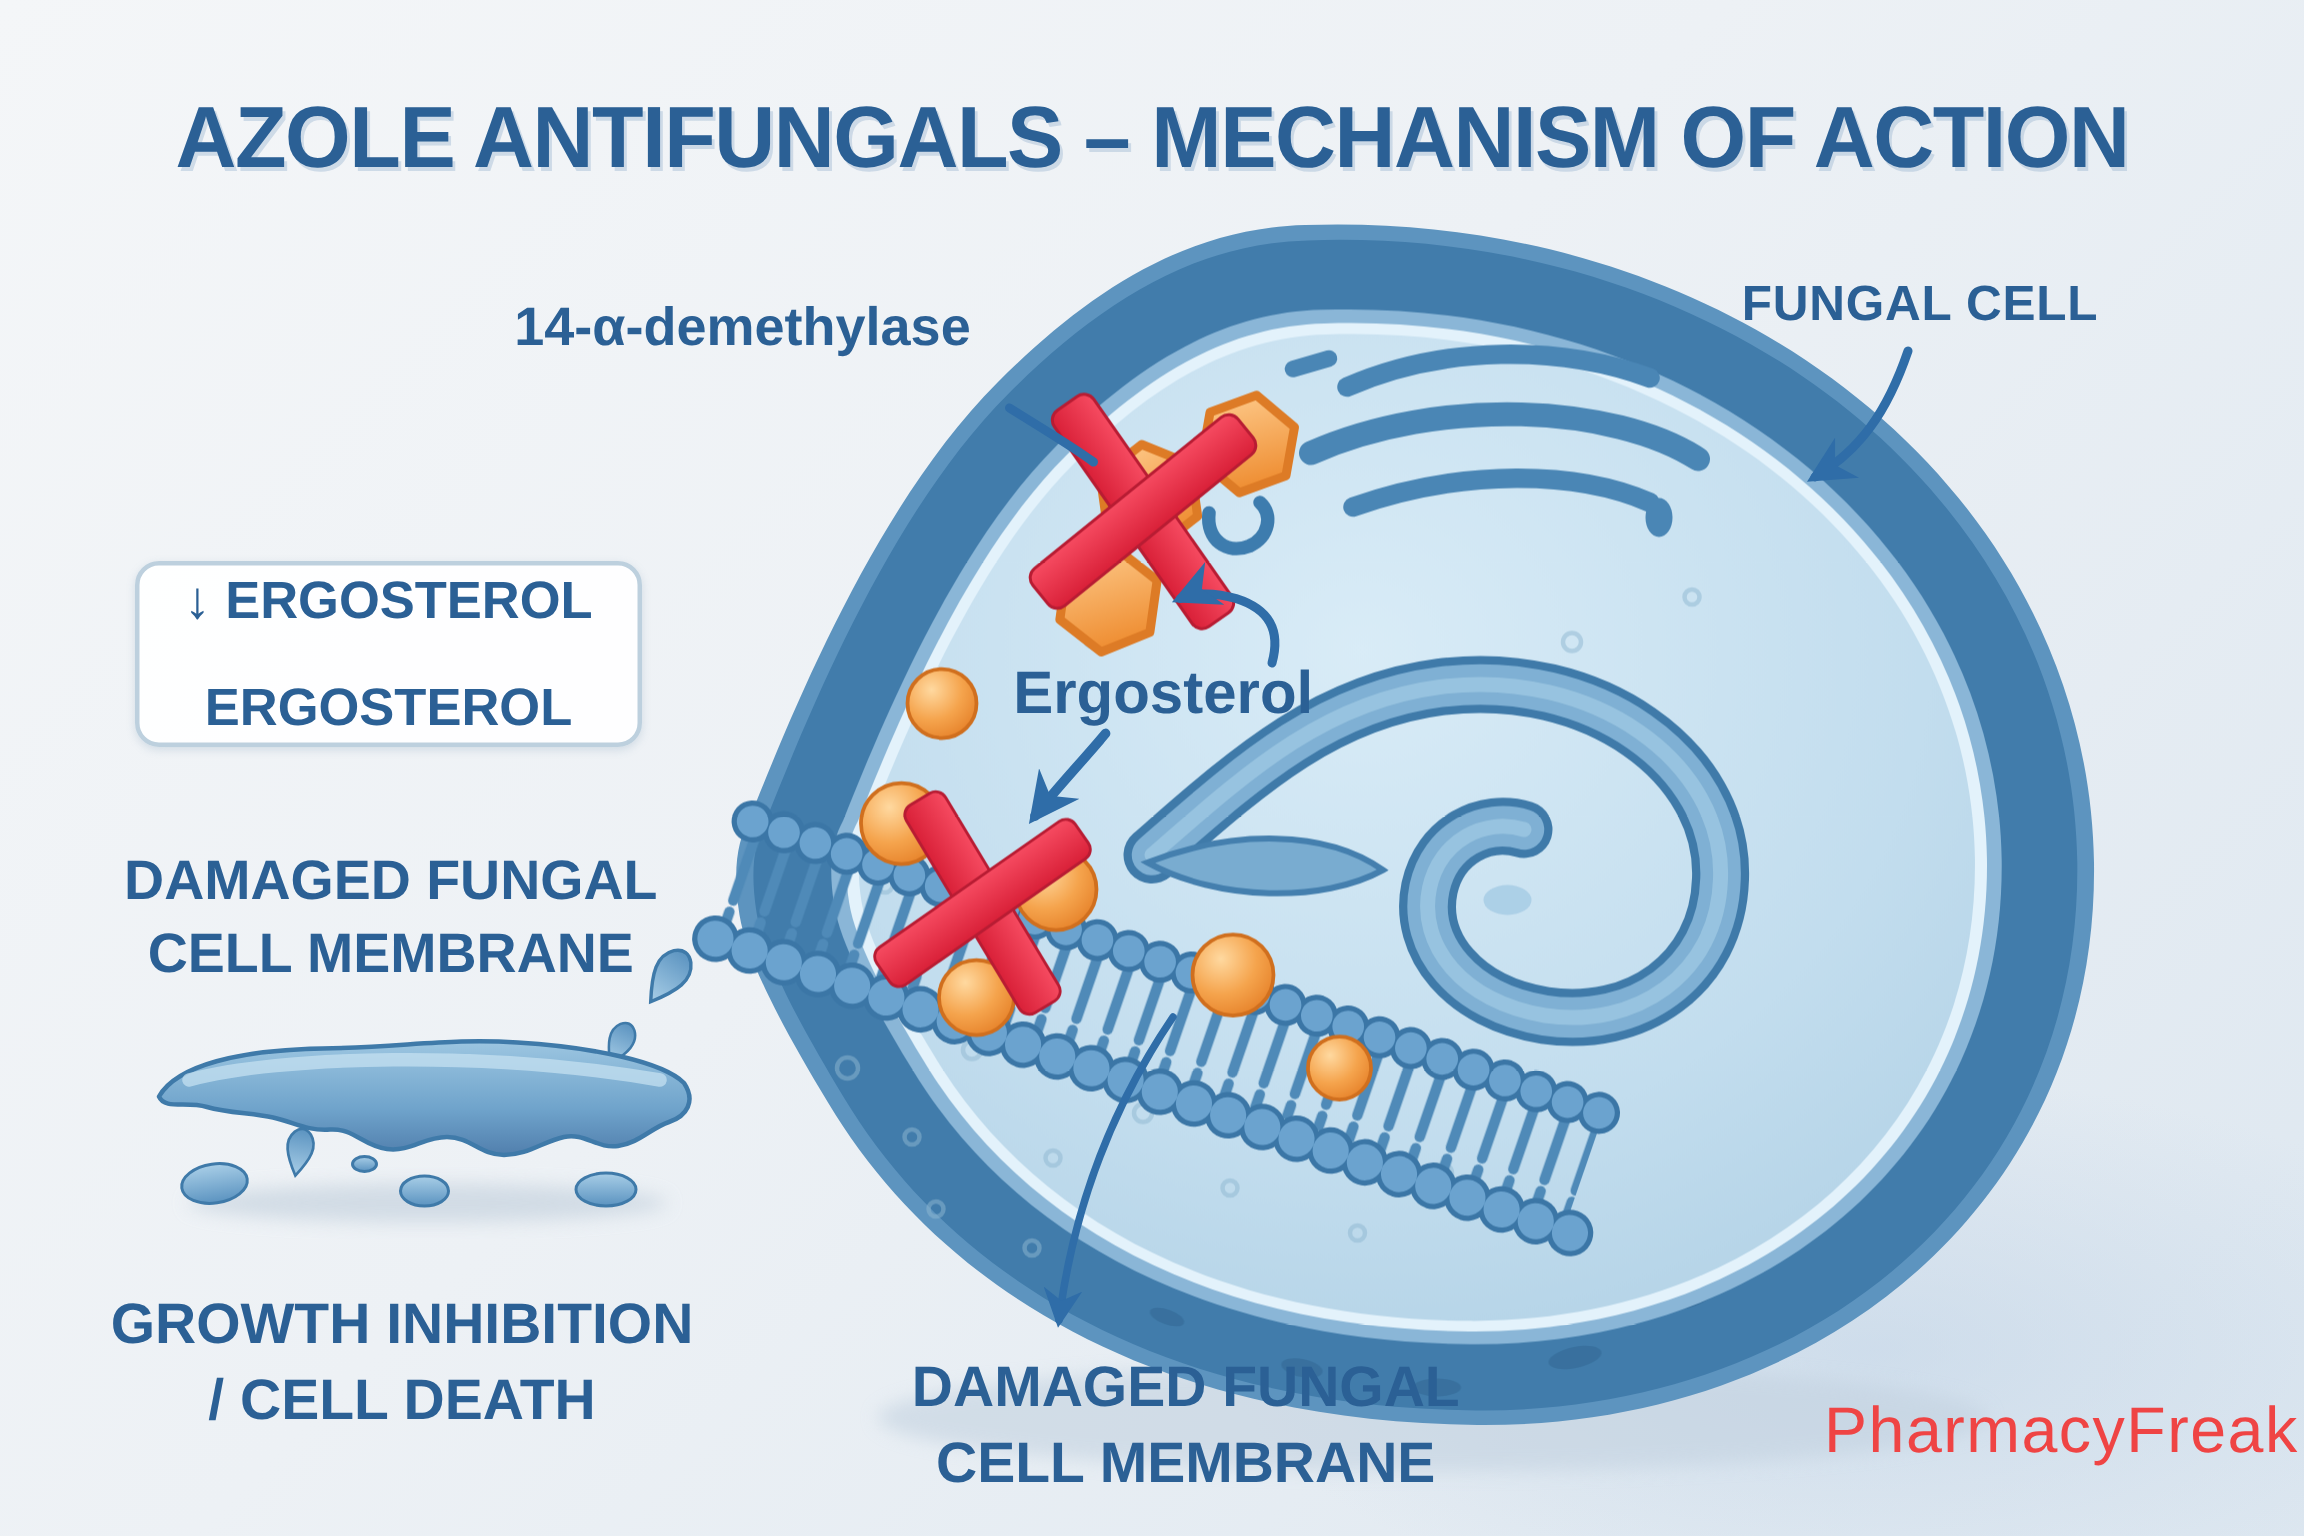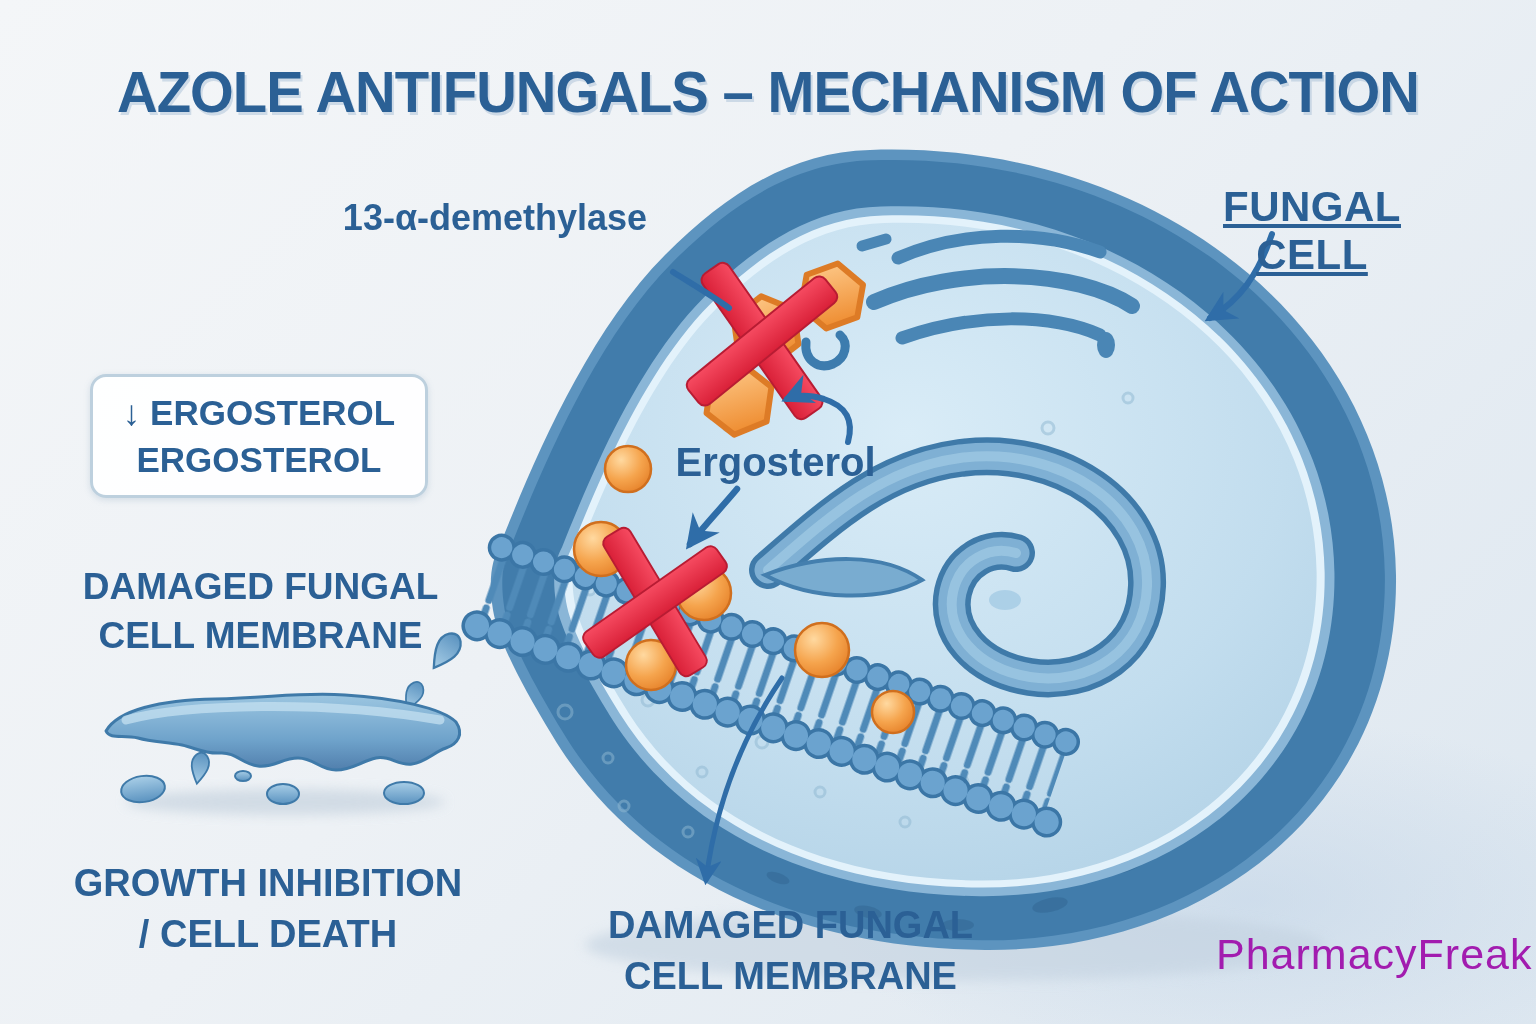--- a/index.html
+++ b/index.html
@@ -13,35 +13,35 @@
   #canvas{position:relative;width:1536px;height:1024px;}
   #art{position:absolute;left:0;top:0;z-index:1;}
   .label{position:absolute;z-index:2;color:#2b6095;font-weight:bold;text-align:center;}
   .label .ln{display:block;}
   #title{
     left:0;top:58px;width:1536px;font-size:58px;letter-spacing:-1px;
     transform:scaleX(.97);transform-origin:center;
     text-shadow:2px 3px 0 rgba(146,176,205,.38);
   }
   #azoles-block{left:270px;top:194px;width:450px;font-size:36px;line-height:48px;}
-  #fungal-cell{left:1167px;top:183px;width:290px;font-size:42px;letter-spacing:.5px;text-decoration:underline;}
+  #fungal-cell{left:1135px;top:183px;width:290px;font-size:33px;letter-spacing:.5px;}
   #erg-box{
     left:90px;top:374px;width:332px;height:118px;z-index:2;position:absolute;
     background:rgba(255,255,255,.92);border:3px solid #bdd0de;border-radius:16px;
     box-shadow:0 2px 6px rgba(120,150,180,.25);
-    display:flex;flex-direction:column;justify-content:center;align-items:center;
+    display:flex;flex-direction:column;justify-content:space-between;align-items:center;
     color:#2b6095;font-weight:bold;font-size:35px;line-height:47px;text-align:center;
   }
   #damaged-left{left:58px;top:562px;width:405px;font-size:37px;line-height:49px;}
   #growth{left:58px;top:834px;width:420px;font-size:38px;line-height:51px;margin-top:24px;}
   #ergosterol{left:648px;top:440px;width:255px;font-size:40px;}
   #damaged-bottom{left:578px;top:900px;width:425px;font-size:38px;line-height:51px;}
   #watermark{
     position:absolute;z-index:2;left:1216px;top:930px;width:290px;text-align:right;
-    color:#a21caf;font-size:43px;font-weight:400;letter-spacing:1px;
+    color:#ef4444;font-size:43px;font-weight:400;letter-spacing:1px;
   }
 </style>
 </head>
 <body>
 
 <div id="canvas">
 
 <svg id="art" width="1536" height="1024" viewBox="0 0 1536 1024">
   <defs>
     <radialGradient id="orb" cx="35%" cy="30%" r="80%">
@@ -220,21 +220,21 @@
     <path d="M 673 272 C 697 287 714 297 729 308" stroke-width="6"></path>
     <path d="M 848 442 C 854 420 846 406 824 399 C 810 395 796 395 787 399" stroke-width="6" marker-end="url(#ah)"></path>
     <path d="M 737 489 C 722 507 702 528 690 544" stroke-width="6.5" marker-end="url(#ah)"></path>
     <path d="M 782 678 C 748 728 717 795 706 880" stroke-width="5" marker-end="url(#ah)"></path>
   </g>
 </svg>
 
   <div id="title" class="label">AZOLE ANTIFUNGALS – MECHANISM OF ACTION</div>
 
   <div id="azoles-block" class="label">
-    <span class="ln">13-α-demethylase</span>
+    <span class="ln">14-α-demethylase</span>
   </div>
 
   <div id="fungal-cell" class="label">FUNGAL CELL</div>
 
   <div id="erg-box">
     <span class="ln"><span>↓</span>&nbsp;<span>ERGOSTEROL</span></span>
     <span class="ln">ERGOSTEROL</span>
   </div>
 
   <div id="damaged-left" class="label">

